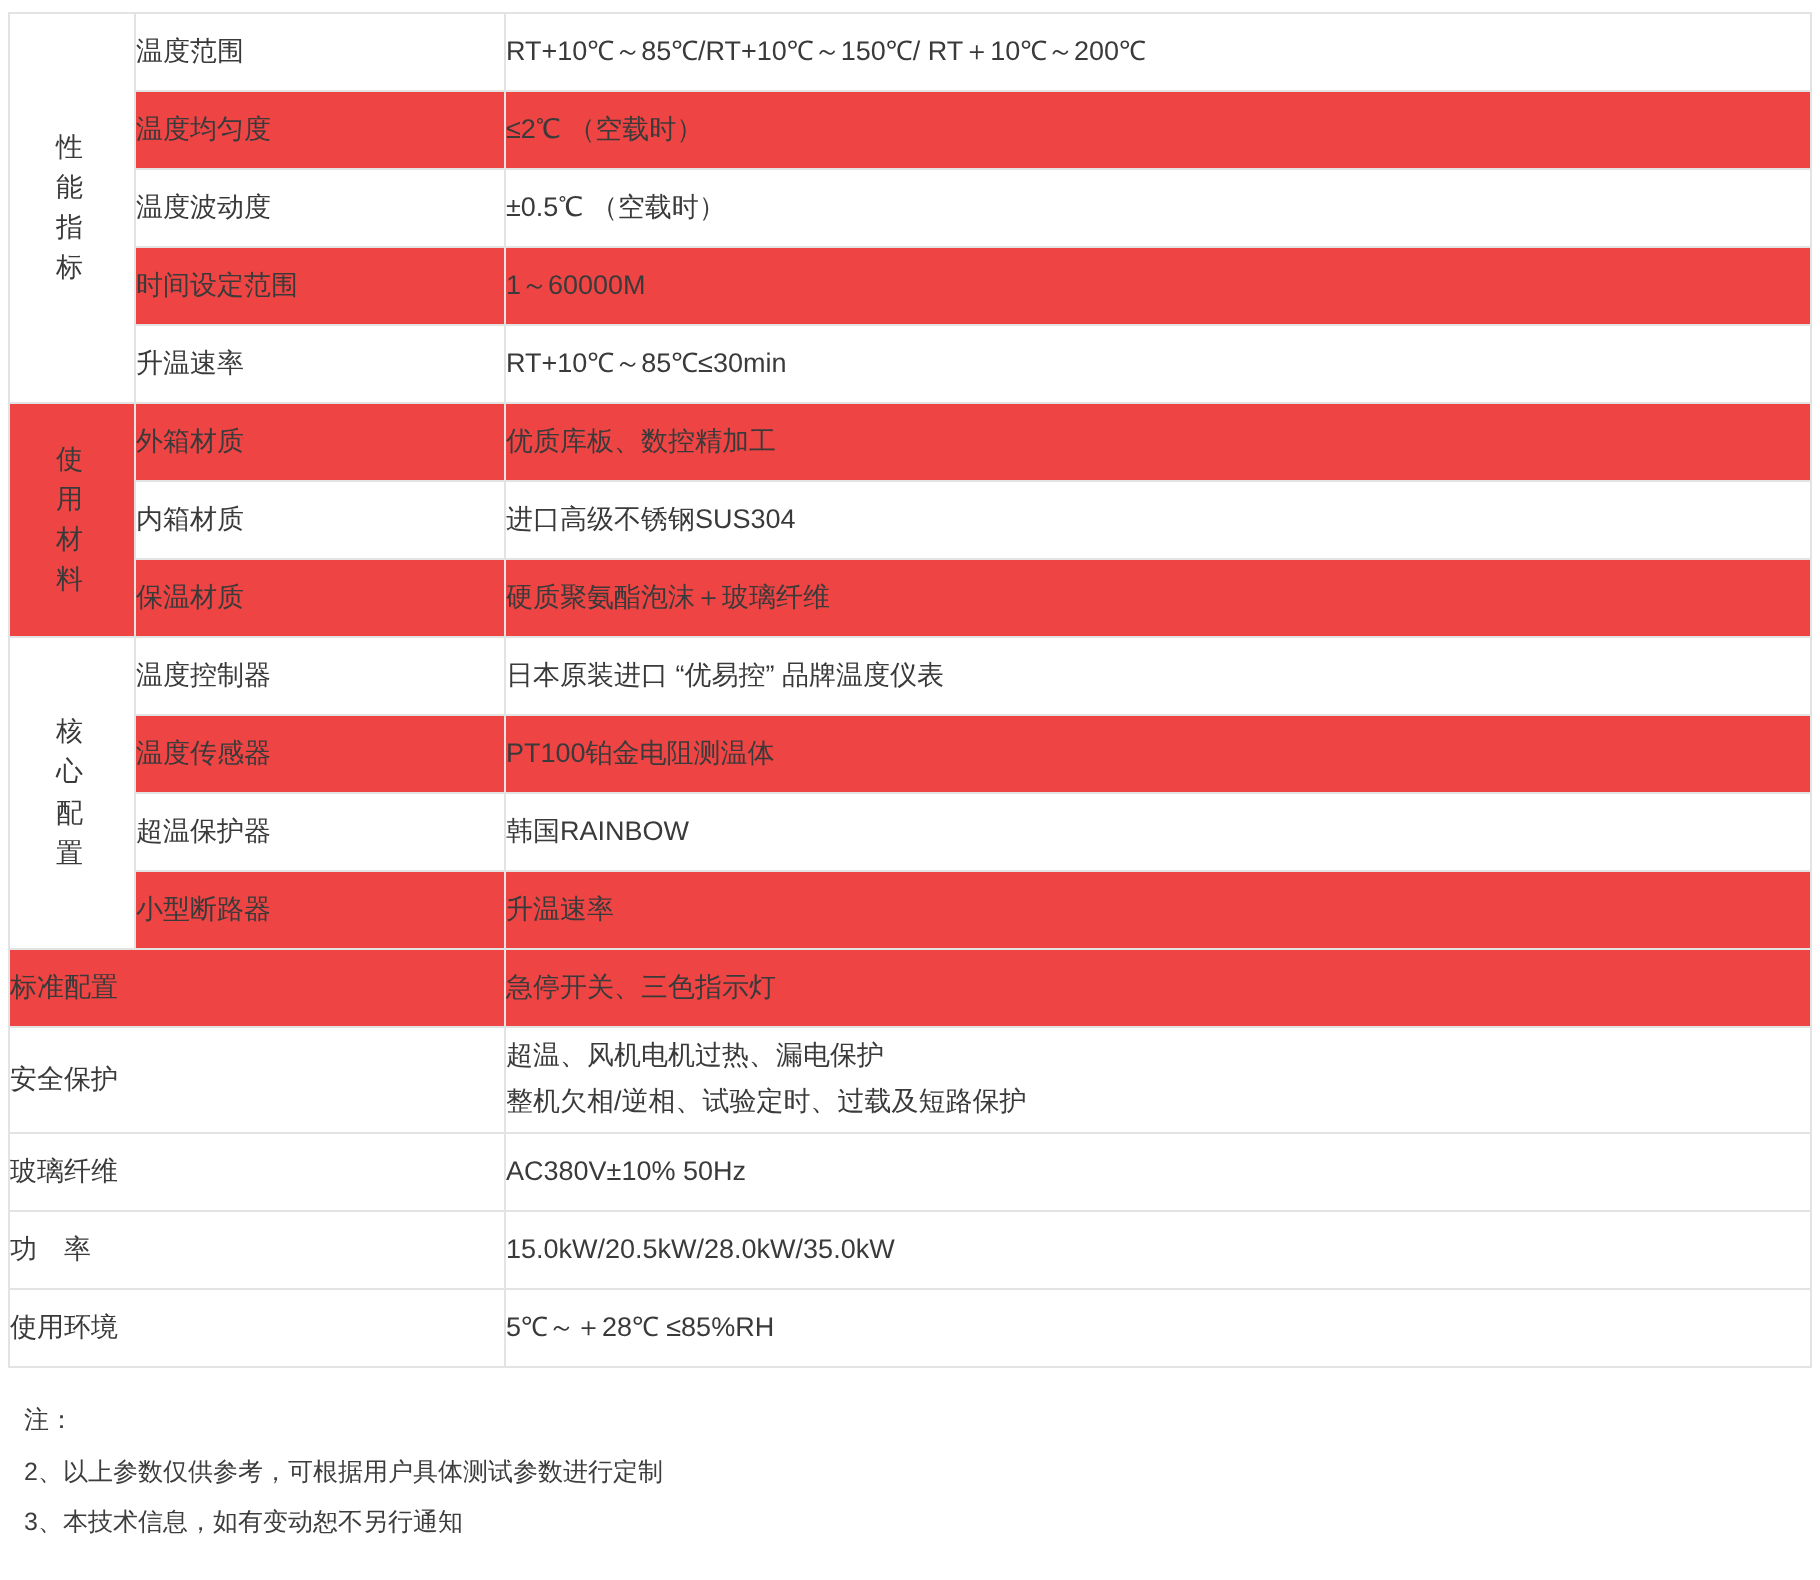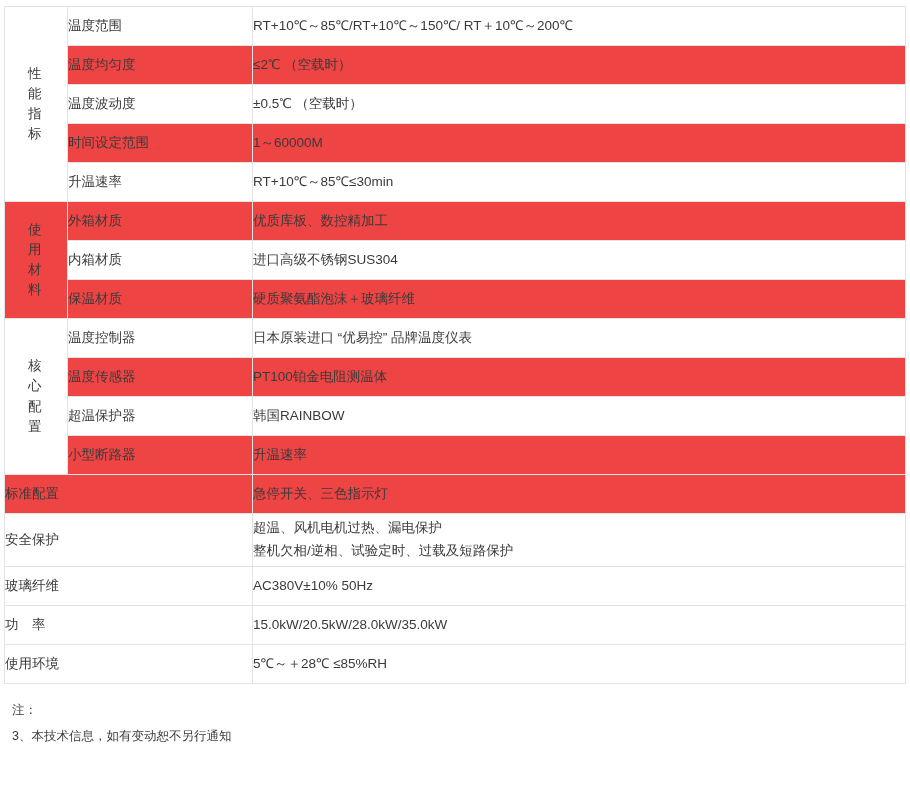--- a/index.html
+++ b/index.html
@@ -181,16 +181,17 @@
       <tr>
         <td class="label-wide" colspan="2">使用环境</td>
         <td class="value">5℃～＋28℃ ≤85%RH</td>
       </tr>
 
     </tbody>
   </table>
 
   <div class="notes">
     <div class="n-title">注：</div>
+    <div>2、以上参数仅供参考，可根据用户具体测试参数进行定制</div>
     <div>3、本技术信息，如有变动恕不另行通知</div>
   </div>
 
 </div>
 
 </body></html>

